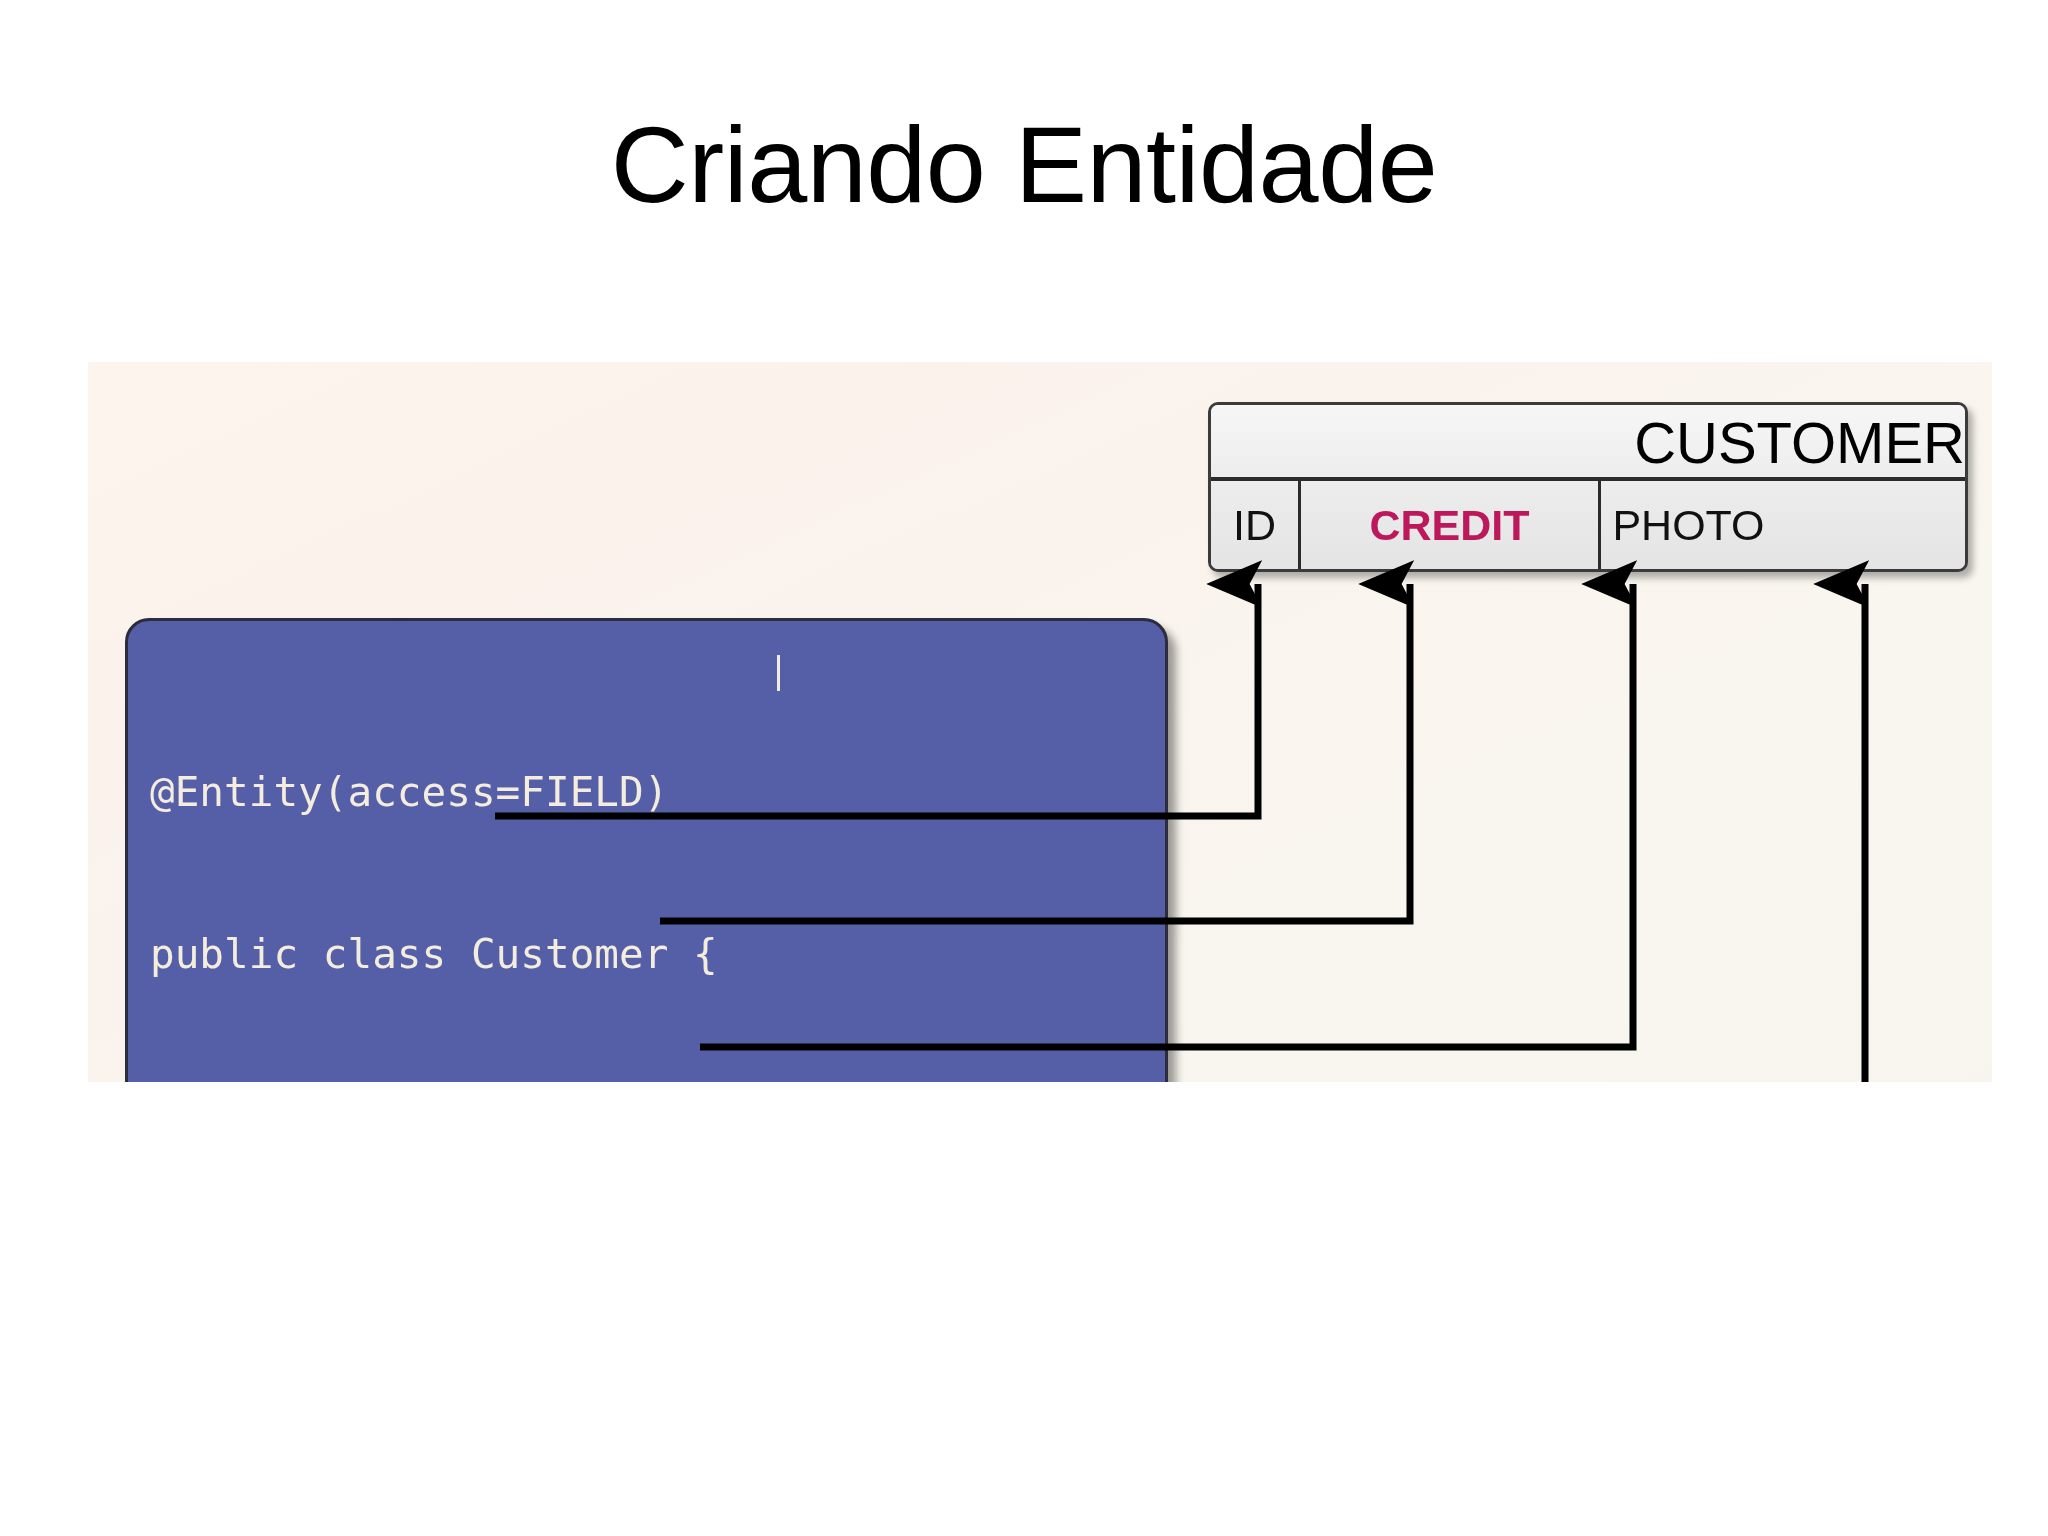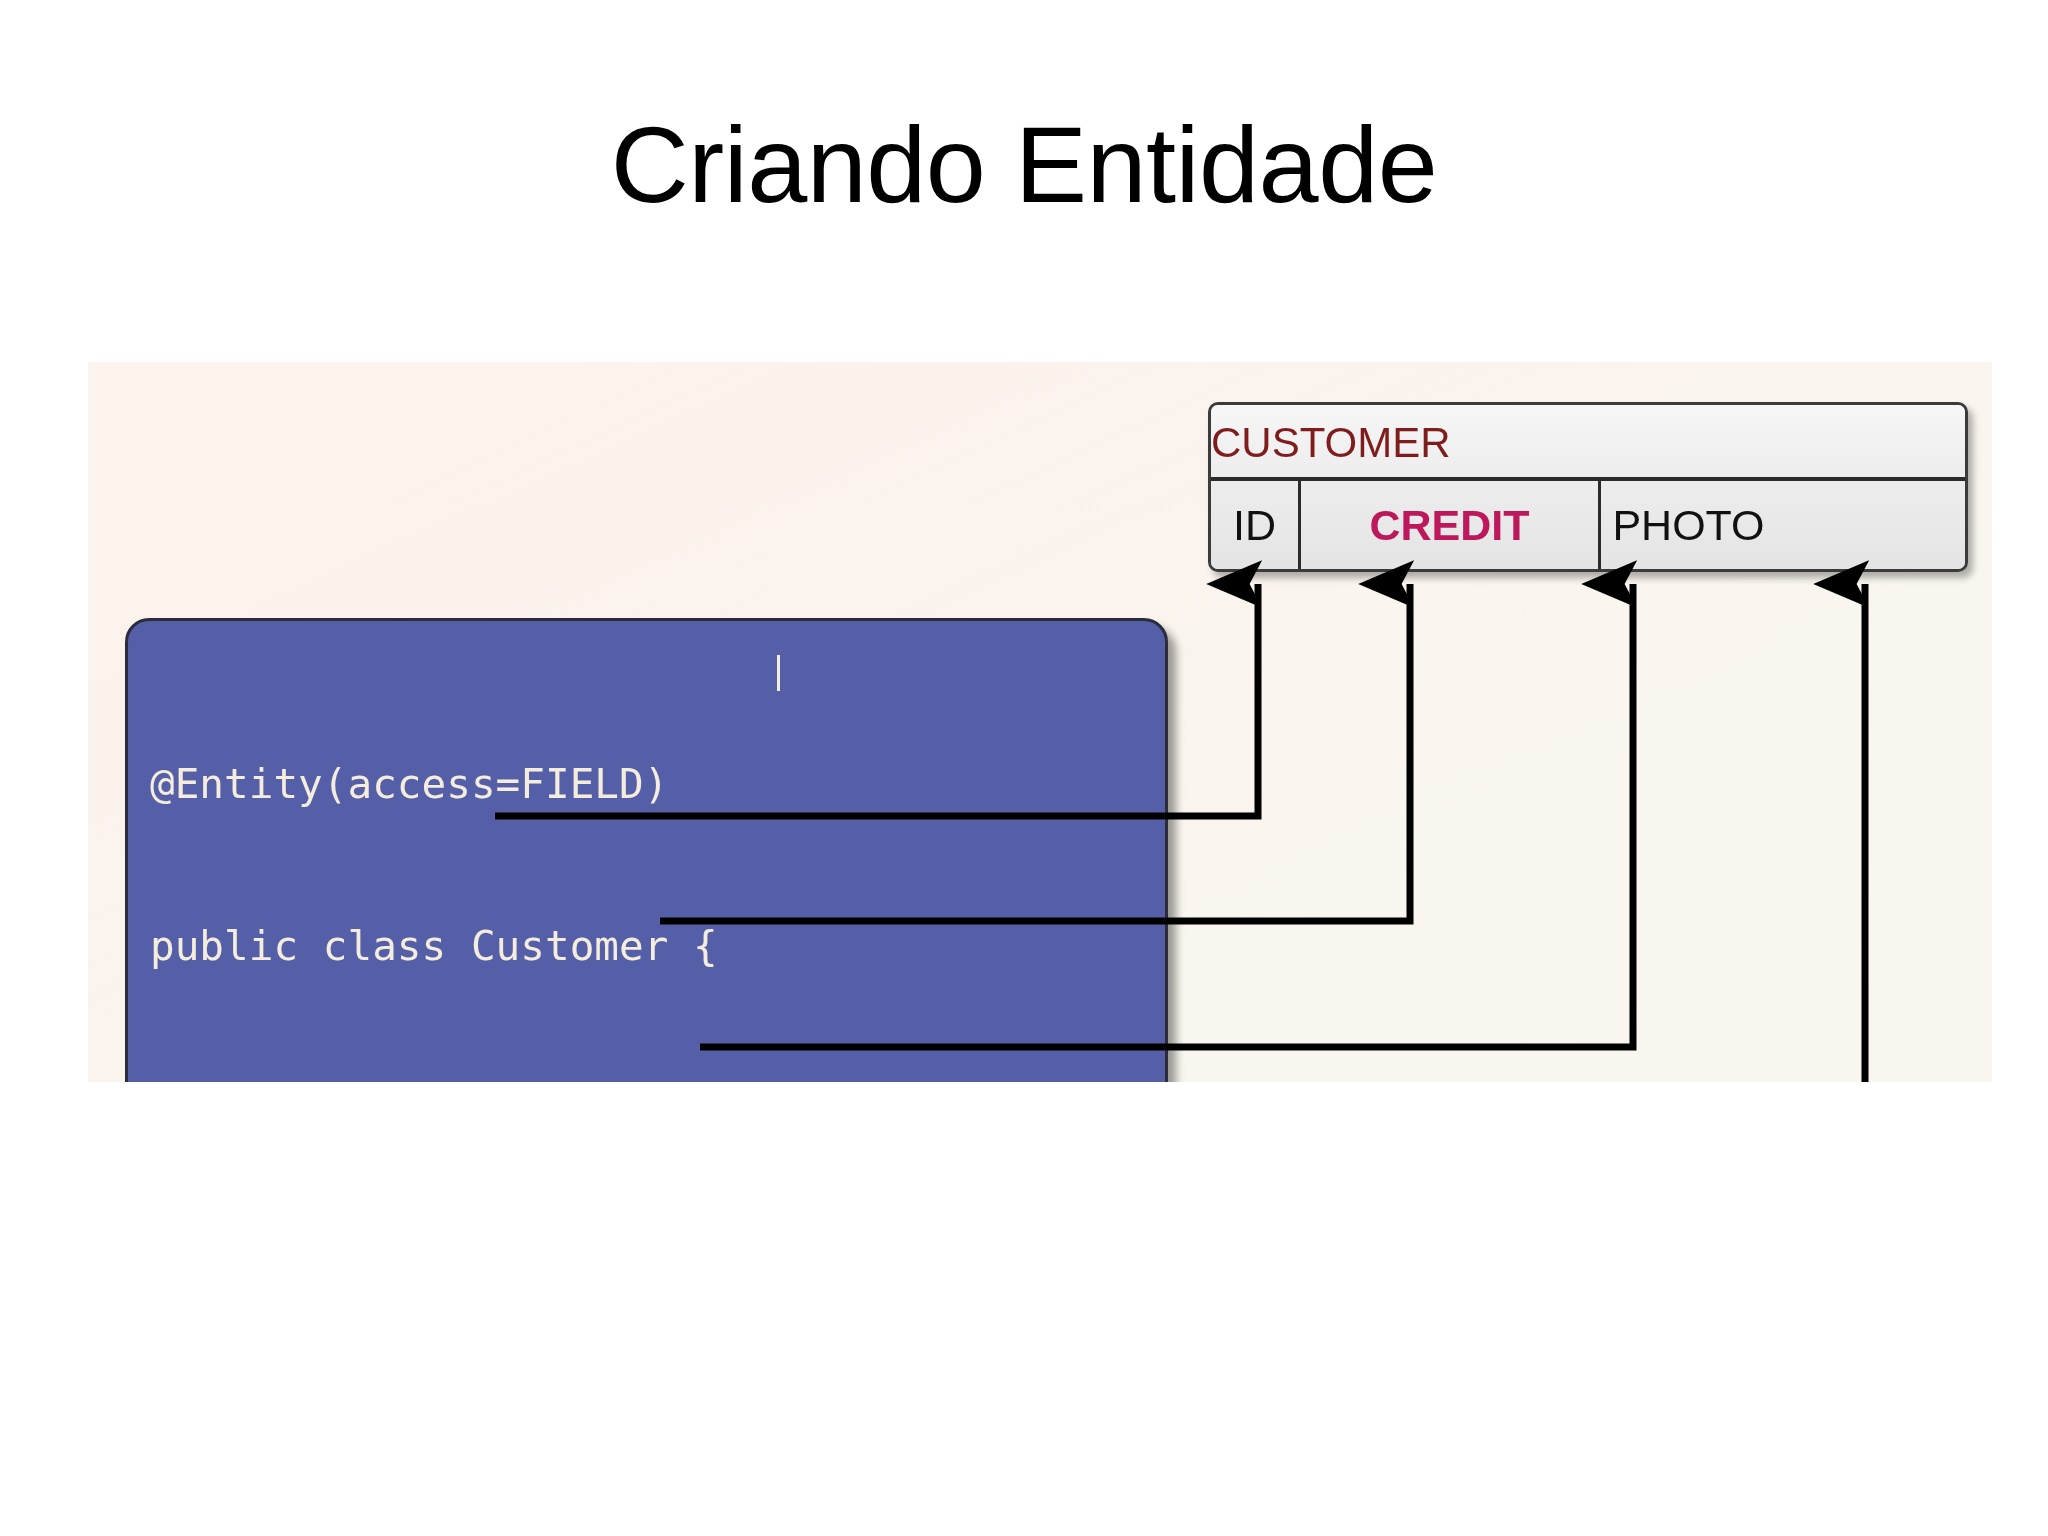--- a/index.html
+++ b/index.html
@@ -62,23 +62,23 @@
     left: 0; top: 0; right: 0; bottom: 0;
     background: linear-gradient(180deg, #f6f6f6 0%, #ededed 45%, #e4e4e4 100%);
     pointer-events: none;
     z-index: 0;
   }
   .tbl-title {
     position: relative;
     z-index: 1;
     height: 76px;
     line-height: 76px;
-    text-align: left;
-    font-size: 42px;
-    color: #7f1d1d;
+    text-align: right;
+    font-size: 58px;
+    color: #000000;
     border-bottom: 4px solid #2b2b2b;
     box-sizing: border-box;
   }
   .tbl-cols {
     position: relative;
     z-index: 1;
     display: flex;
     height: 88px;
   }
   .tbl-col {
@@ -101,21 +101,21 @@
     position: absolute;
     left: 37px;
     top: 256px;
     width: 1043px;
     height: 634px;
     background: #545fa7;
     border: 3px solid #2c2c3e;
     border-radius: 24px;
     box-shadow: 8px 9px 9px rgba(0,0,0,0.38);
     box-sizing: border-box;
-    padding: 28px 0 0 22px;
+    padding: 36px 0 0 22px;
     font-family: "DejaVu Sans Mono", monospace;
     font-size: 41px;
     line-height: 54px;
     color: #f4ecdc;
     white-space: pre;
     overflow: hidden;
     z-index: 3;
   }
   #code-block .code-line { display: block; height: 54px; }
   #code-block .caret {

